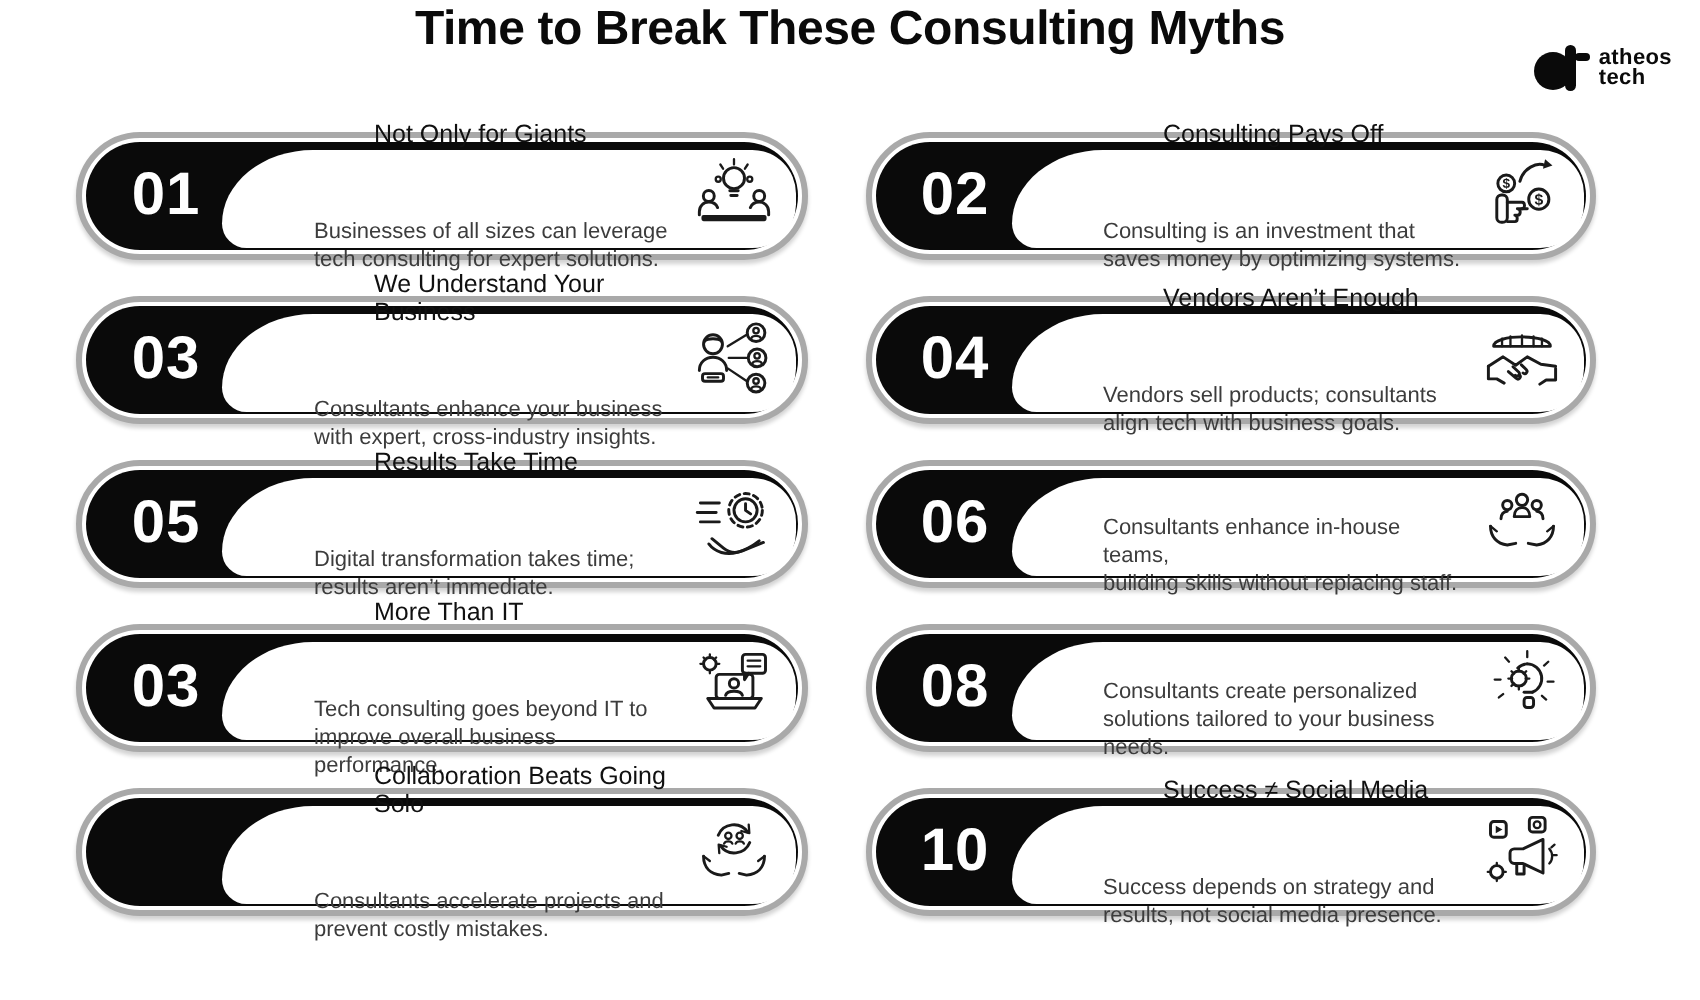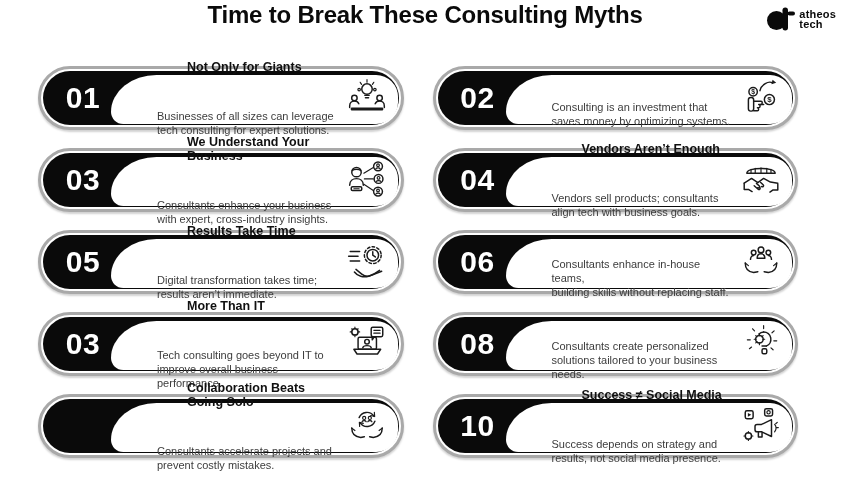--- a/index.html
+++ b/index.html
@@ -5,21 +5,21 @@
   html,body{margin:0;padding:0;}
   body{
     width:850px;height:500px;background:#ffffff;overflow:hidden;
     font-family:"Liberation Sans",sans-serif;position:relative;
   }
   .header{position:relative;height:30px;}
   .title{
     text-align:center;font-size:24px;font-weight:800;color:#0a0a0a;
     line-height:30px;letter-spacing:-0.2px;
   }
-  .logo{position:absolute;top:5px;right:14px;display:flex;align-items:center;gap:3px;justify-content:center;}
+  .logo{position:absolute;top:20px;right:14px;display:flex;align-items:center;gap:3px;justify-content:center;}
   .logo-mark{width:30px;height:28px;}
   .logo-text{font-weight:800;font-size:11px;line-height:10.5px;color:#0a0a0a;letter-spacing:0.2px;}
   .grid{
     display:grid;grid-template-columns:1fr 1fr;column-gap:29px;row-gap:18px;
     margin:36px 52px 0 38px;
   }
   .card{
     position:relative;height:64px;box-sizing:border-box;
     border:3px solid #a9a9a9;border-radius:32px;background:#ffffff;
     box-shadow:0 2px 2px rgba(0,0,0,0.18);
@@ -35,21 +35,21 @@
   }
   .card-number{
     position:absolute;left:0;top:0;bottom:0;width:84px;
     display:flex;align-items:center;justify-content:center;
     color:#ffffff;font-size:30px;font-weight:600;letter-spacing:0.5px;
   }
   .card-text{
     position:absolute;left:116px;right:62px;top:0;bottom:0;
     display:flex;flex-direction:column;justify-content:center;
   }
-  .card-title{font-size:12.5px;font-weight:700;color:#101010;margin-bottom:3px;padding-left:30px;}
+  .card-title{font-size:12.5px;font-weight:400;color:#101010;margin-bottom:3px;padding-left:30px;}
   .card-desc{font-size:11px;color:#3c3c3c;line-height:14px;white-space:pre-line;margin-top:32px;}
   .card-icon{
     position:absolute;right:13px;top:50%;transform:translateY(-50%);
     width:42px;height:42px;display:flex;align-items:center;justify-content:center;
   }
   .card-icon svg{stroke:#1a1a1a;fill:none;stroke-width:1.4;stroke-linecap:round;stroke-linejoin:round;}
   .card-icon svg .f{fill:#1a1a1a;stroke:none;}
   .card-icon svg .thin{stroke-width:1.1;}
 </style>
 </head>
@@ -95,20 +95,21 @@
         <rect x="4.5" y="29" width="31" height="3" rx="1" class="f"></rect>
       </svg>
     </div>
   </div>
 
   <div class="card">
     <div class="card-black"></div>
     <div class="card-white"></div>
     <div class="card-number">02</div>
     <div class="card-text">
+      <div class="card-title">Consulting Pays Off</div>
       <div class="card-desc">Consulting is an investment that
 saves money by optimizing systems.</div>
     </div>
     <div class="card-icon">
       <svg viewBox="0 0 40 40" width="42" height="42">
         <path d="M19 13c1.5-6 8-9.5 12-7.5"></path>
         <path d="M31 2.5l3.5 3-4.5 1.5z" class="f"></path>
         <circle cx="12.5" cy="14" r="4"></circle>
         <text x="12.5" y="16.3" font-size="6.5" text-anchor="middle" fill="#1a1a1a" stroke="none" font-family="Liberation Sans,sans-serif" font-weight="bold">$</text>
         <circle cx="28" cy="21.5" r="4.8"></circle>

